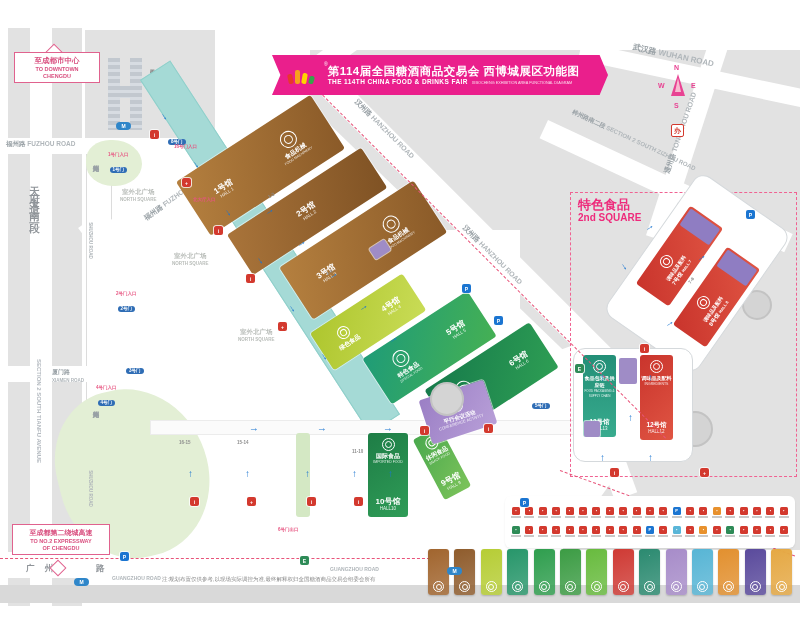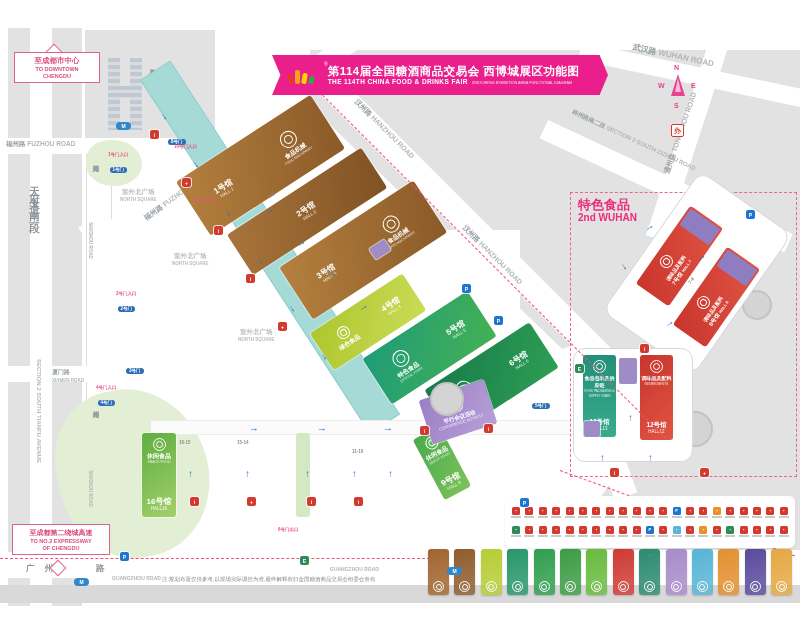--- a/index.html
+++ b/index.html
@@ -253,34 +253,34 @@
       <div class="hname" style="text-align:center;">
         <div class="cn">6号馆</div>
           <div class="en">HALL 6</div>
         </div>
     </div>
   </div>
   <div class="pmini" style="left:371px;top:243px;width:18px;height:13px;transform:rotate(-33deg);"></div>
   <div class="sep" style="left:268px;top:193px;transform:rotate(-33deg);">1-2</div>
   <div class="sep" style="left:326px;top:270px;transform:rotate(-33deg);">3-4</div>
 
-  <div class="hall ltgreen vhall" style="left:142px;top:433px;width:34px;height:84px;">
+  <div class="median" style="left:296px;top:433px;width:14px;height:84px;"></div>
+  <div class="hall green10 vhall" style="left:368px;top:433px;width:40px;height:84px;">
     <div class="hcat">
         <span class="ring sm">
           <i></i>
         </span>
-      <div class="ccn">休闲食品</div>
-        <div class="cen">SNACK FOOD</div>
+      <div class="ccn">国际食品</div>
+        <div class="cen">IMPORTED FOOD</div>
       </div>
     <div class="hname">
-        <div class="cn">16号馆</div>
-        <div class="en">HALL16</div>
-      </div>
-  </div>
-  <div class="median" style="left:296px;top:433px;width:14px;height:84px;"></div>
+        <div class="cn">10号馆</div>
+        <div class="en">HALL10</div>
+      </div>
+  </div>
   <div class="hall teal5 vhall" style="left:427px;top:429px;width:30px;height:68px;transform:rotate(-28deg);background:linear-gradient(145deg,#4aa94e,#7cc35a);">
     <div class="hcat">
         <span class="ring sm">
           <i></i>
         </span>
       <div class="ccn">休闲食品</div>
         <div class="cen">SNACK FOOD</div>
       </div>
     <div class="hname">
         <div class="cn">9号馆</div>
@@ -299,21 +299,21 @@
     <div class="cen" style="font-size:4px;">CONFERENCE ACTIVITY</div>
   </div>
 
   <div class="satellite" style="left:430px;top:382px;width:30px;height:30px;"></div>
   <div class="satellite" style="left:742px;top:290px;width:26px;height:26px;"></div>
   <div class="satellite" style="left:677px;top:411px;width:32px;height:32px;"></div>
 
   <div class="f2box" style="left:570px;top:192px;width:225px;height:283px;"></div>
   <div class="abs f2title" style="left:578px;top:198px;">
     <div class="cn">特色食品</div>
-      <div class="en">2nd WUHAN</div>
+      <div class="en">2nd SQUARE</div>
     </div>
   <div class="islet" style="left:611px;top:217px;width:170px;height:110px;transform:rotate(-55deg);"></div>
   <div class="hall red" style="left:632px;top:236px;width:95px;height:40px;transform:rotate(-55deg);display:flex;">
     <div style="flex:1;display:flex;flex-direction:column;align-items:center;justify-content:center;">
       <span class="ring sm">
           <i></i>
         </span>
       <div class="ccn" style="font-size:5px;">调味品及配料</div>
       <div class="cn" style="font-size:5.5px;font-weight:bold;"><span>7号馆</span> <span style="font-size:4px;">HALL 7</span></div>
     </div>

